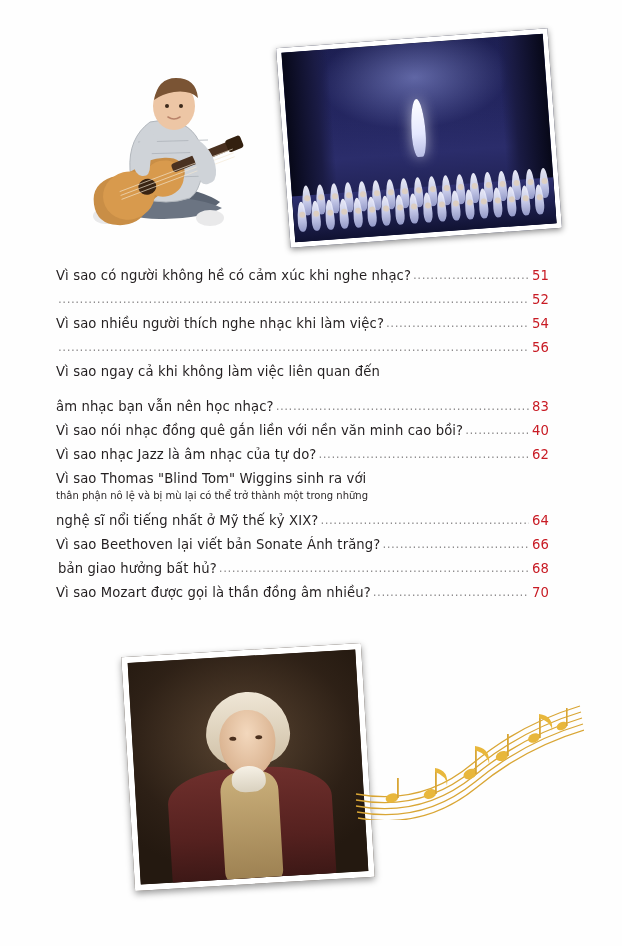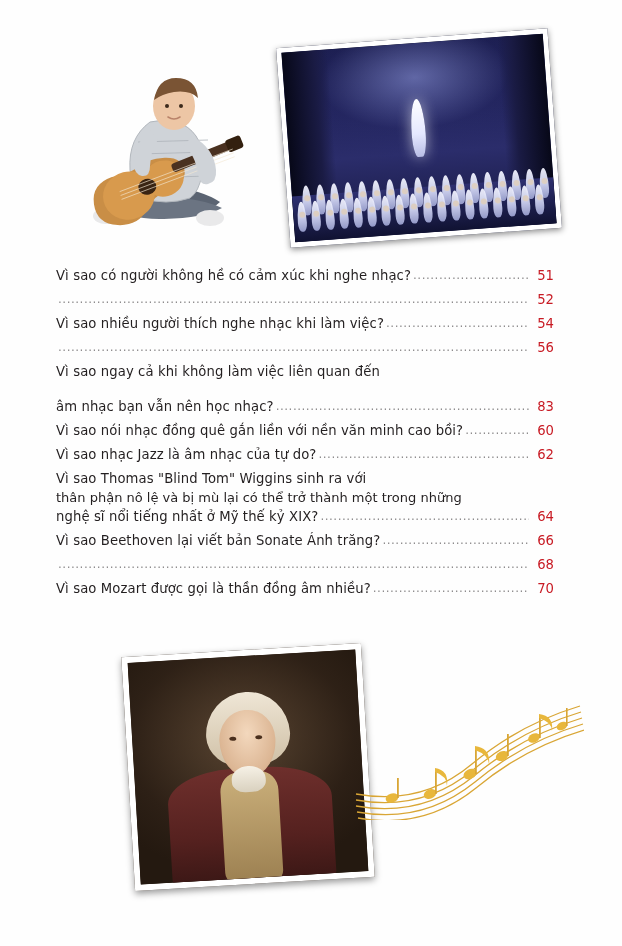--- a/index.html
+++ b/index.html
@@ -226,26 +226,25 @@
     letter-spacing: 0.5px;
     margin: 0 3px 0 2px;
     position: relative;
     bottom: 1px;
   }
   .toc-page {
     font-family: "DejaVu Sans", sans-serif;
     font-size: 13.2px;
     color: #c81b24;
     min-width: 22px;
-    text-align: right;
     white-space: nowrap;
   }
   .toc-cont {
     font-family: "DejaVu Sans", sans-serif;
-    font-size: 13px;
+    font-size: 10px;
     color: #231f20;
     white-space: nowrap;
     margin-top: 4px;
   }
   .indent-1 { padding-left: 2px; }
 </style>
 </head>
 <body>
 
 <div class="page">
@@ -379,52 +378,53 @@
         <span class="toc-text">âm nhạc bạn vẫn nên học nhạc?</span>
         <span class="toc-dots">...........................................................................................................................</span>
         <span class="toc-page">83</span>
       </div>
     </div>
 
     <div class="toc-entry">
       <div class="toc-line">
         <span class="toc-text">Vì sao nói nhạc đồng quê gắn liền với nền văn minh cao bồi?</span>
         <span class="toc-dots">...........................................................................................................................</span>
-        <span class="toc-page">60</span>
+        <span class="toc-page">40</span>
       </div>
     </div>
 
     <div class="toc-entry">
       <div class="toc-line">
         <span class="toc-text">Vì sao nhạc Jazz là âm nhạc của tự do?</span>
         <span class="toc-dots">...........................................................................................................................</span>
         <span class="toc-page">62</span>
       </div>
     </div>
 
     <div class="toc-entry">
       <div class="toc-text">Vì sao Thomas "Blind Tom" Wiggins sinh ra với</div>
       <div class="toc-cont">thân phận nô lệ và bị mù lại có thể trở thành một trong những</div>
+      <div class="toc-line" style="margin-top:12px">
+        <span class="toc-text">nghệ sĩ nổi tiếng nhất ở Mỹ thế kỷ XIX?</span>
+        <span class="toc-dots">...........................................................................................................................</span>
+        <span class="toc-page">64</span>
+      </div>
+    </div>
+
+    <div class="toc-entry">
+      <div class="toc-line">
+        <span class="toc-text">Vì sao Beethoven lại viết bản Sonate Ánh trăng?</span>
+        <span class="toc-dots">...........................................................................................................................</span>
+        <span class="toc-page">66</span>
+      </div>
+    </div>
+
+    <div class="toc-entry">
       <div class="toc-line" style="margin-top:4px">
-        <span class="toc-text">nghệ sĩ nổi tiếng nhất ở Mỹ thế kỷ XIX?</span>
-        <span class="toc-dots">...........................................................................................................................</span>
-        <span class="toc-page">64</span>
-      </div>
-    </div>
-
-    <div class="toc-entry">
-      <div class="toc-line">
-        <span class="toc-text">Vì sao Beethoven lại viết bản Sonate Ánh trăng?</span>
-        <span class="toc-dots">...........................................................................................................................</span>
-        <span class="toc-page">66</span>
-      </div>
-    </div>
-
-    <div class="toc-entry">
-      <div class="toc-line" style="margin-top:4px">
+        <span class="toc-text indent-1"> bản giao hưởng bất hủ?</span>
         <span class="toc-dots">...........................................................................................................................</span>
         <span class="toc-page">68</span>
       </div>
     </div>
 
     <div class="toc-entry">
       <div class="toc-line">
         <span class="toc-text">Vì sao Mozart được gọi là thần đồng âm nhiều?</span>
         <span class="toc-dots">...........................................................................................................................</span>
         <span class="toc-page">70</span>

